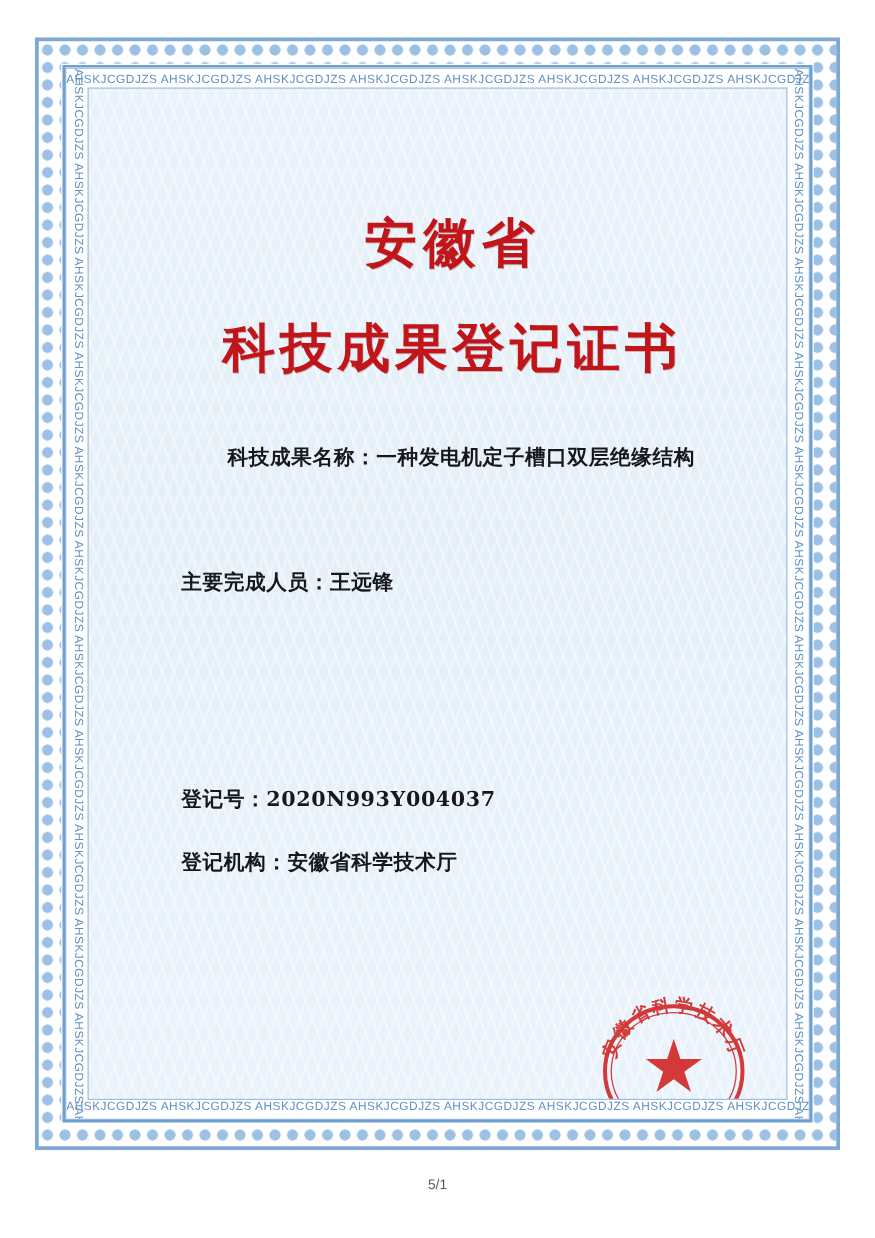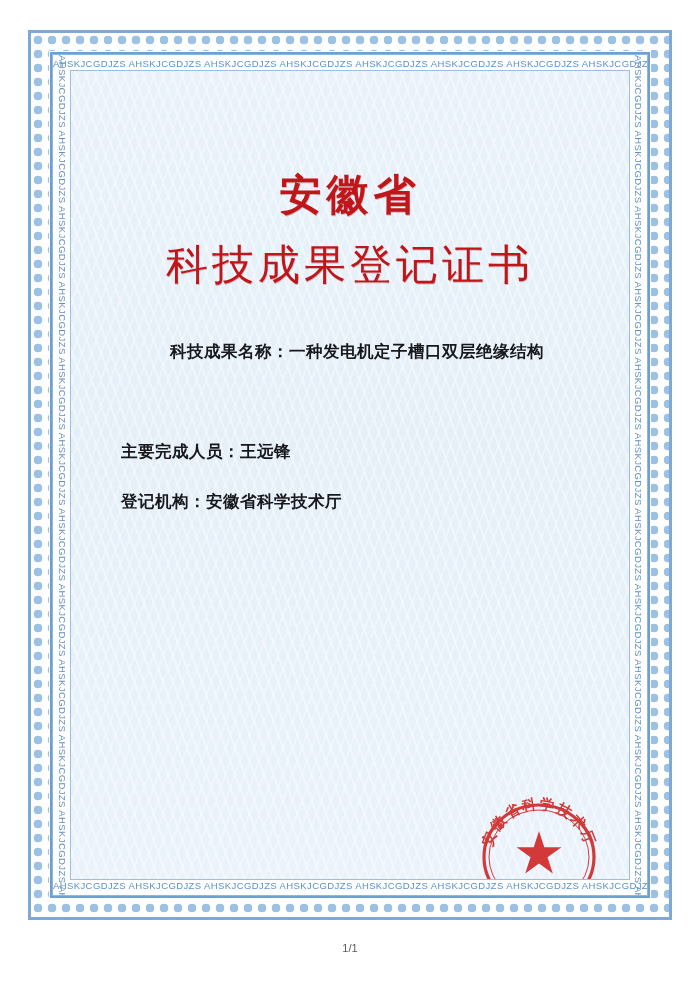--- a/index.html
+++ b/index.html
@@ -109,20 +109,21 @@
   .inner {
     position: absolute;
     left: 42px;
     top: 40px;
     right: 42px;
     bottom: 40px;
     box-sizing: border-box;
     border: 1px solid #9cbfe0;
     background: linear-gradient(180deg, #e9f2fa 0%, #e4eff8 45%, #eaf3fb 100%);
     overflow: hidden;
+    padding-left: 24px;
   }
   
   .inner::before {
     content: "";
     position: absolute;
     inset: 0;
     background:
       repeating-linear-gradient(70deg, rgba(255,255,255,0.55) 0 2px, rgba(255,255,255,0) 2px 9px),
       repeating-linear-gradient(-70deg, rgba(255,255,255,0.45) 0 2px, rgba(255,255,255,0) 2px 9px);
     opacity: 0.7;
@@ -141,25 +142,25 @@
     margin-top: 96px;
     text-align: center;
     color: #c0161a;
     font-family: "DejaVu Serif", serif;
     font-weight: bold;
     font-size: 42px;
     letter-spacing: 5px;
     text-shadow: 0.6px 0.6px 0 rgba(120,0,0,0.25);
   }
   .title-2 {
-    margin-top: 14px;
+    margin-top: 28px;
     text-align: center;
     color: #c0161a;
     font-family: "DejaVu Serif", serif;
-    font-weight: normal;
+    font-weight: bold;
     font-size: 42px;
     letter-spacing: 4px;
     text-shadow: 0.6px 0.6px 0 rgba(120,0,0,0.25);
   }
 
   .field {
     margin-left: 14px;
     color: #16181c;
     font-family: "DejaVu Serif", serif;
     font-weight: bold;
@@ -221,20 +222,23 @@
 
       <div class="field f-name">
         <span>科技成果名称：</span><span class="val">一种发电机定子槽口双层绝缘结构</span>
       </div>
 
 
       <div class="field f-people">
         <span>主要完成人员：</span><span class="val">王远锋</span>
       </div>
 
+      <div class="field f-regno">
+        <span>登记号：</span><span class="val">2020N993Y004037</span>
+      </div>
 
       <div class="field f-org">
         <span>登记机构：</span><span class="val">安徽省科学技术厅</span>
       </div>
 
       <div class="seal">
         <svg width="132" height="132" viewBox="0 0 132 132" aria-hidden="true">
           <defs>
             <path id="ringPath" d="M 66,66 m -48,0 a 48,48 0 1,1 96,0 a 48,48 0 1,1 -96,0"></path>
           </defs>
@@ -249,13 +253,13 @@
 
           <text x="66" y="100" text-anchor="middle" font-family="DejaVu Serif, serif" font-size="12" font-weight="bold" fill="#d02a28" letter-spacing="1">科技成果登记</text>
           <text x="66" y="118" text-anchor="middle" font-family="DejaVu Serif, serif" font-size="11.5" font-weight="bold" fill="#d02a28">2020年07月06日</text>
         </svg>
       </div>
 
     </div>
   </div>
 </div>
 
-<div class="page-num">1/1</div>
+<div class="page-num">5/1</div>
 
 </body></html>

